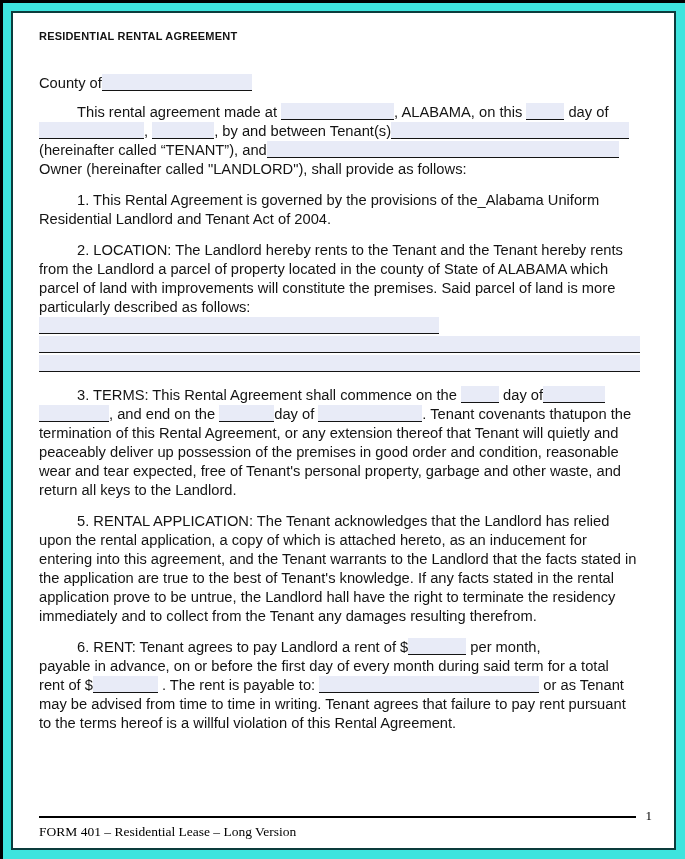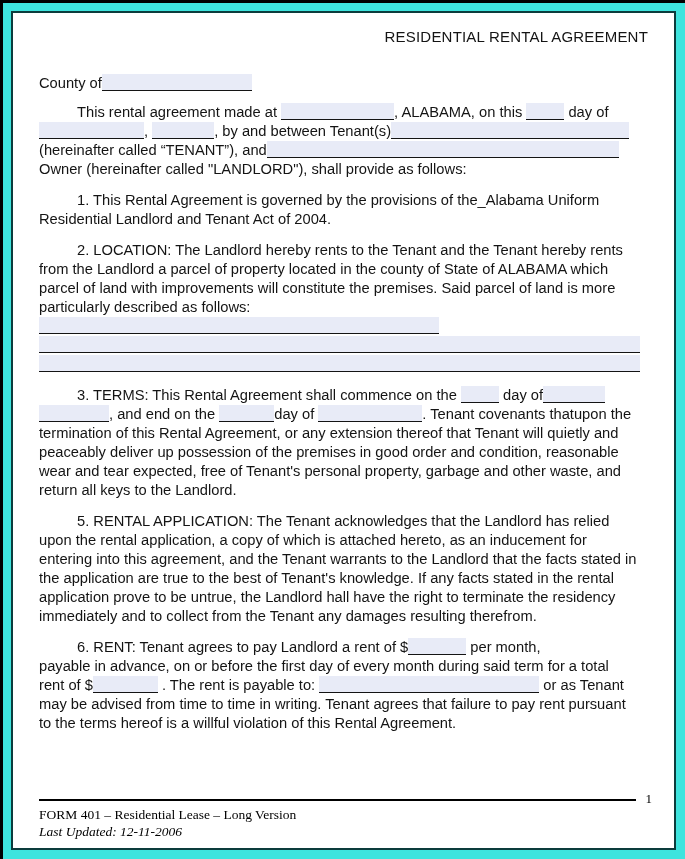--- a/index.html
+++ b/index.html
@@ -9,22 +9,22 @@
     background:#3ee4de;padding:8px 9px 9px 8px;
   }
   .page{
     position:relative;box-sizing:border-box;height:100%;
     background:#fff;border:2px solid #0c3c3c;
     padding:14px 26px 60px 26px;
     font-family:"Liberation Sans",sans-serif;
     font-size:14.7px;line-height:19px;color:#141414;
   }
   .title{
-    margin:0 0 28px 0;text-align:right;
-    font-size:15px;font-weight:normal;letter-spacing:.2px;line-height:19px;
+    margin:0 0 28px 0;text-align:left;
+    font-size:11px;font-weight:bold;letter-spacing:.2px;line-height:19px;
   }
   .hdr p{margin:0;}
   .hdr{margin:0 0 10px 0;}
   p.para{margin:0 8px 12px 0;}
   .indent{text-indent:38px;}
   .bl{
     display:inline-block;background:#e8ebf7;
     border-bottom:1px solid #141414;height:16px;vertical-align:-3px;
   }
   .footer{
@@ -60,17 +60,16 @@
     <p class="para indent"><span>5. RENTAL APPLICATION: The Tenant acknowledges that the Landlord has relied upon the rental application, a copy of which is attached hereto, as an inducement for entering into this agreement, and the Tenant warrants to the Landlord that the facts stated in the application are true to the best of Tenant's knowledge. If any facts stated in the rental application prove to be untrue, the Landlord hall have the right to terminate the residency immediately and to collect from the Tenant any damages resulting therefrom.</span></p>
 
     <p class="para indent"><span>6. RENT: Tenant agrees to pay Landlord a rent of $</span><span class="bl" style="width: 58px;"></span><span> per month,</span><br><span>payable in advance, on or before the first day of every month during said term for a total</span><br><span>rent of $</span><span class="bl" style="width: 65px;"></span><span> . The rent is payable to: </span><span class="bl" style="width: 220px;"></span><span> or as Tenant</span><br><span>may be advised from time to time in writing. Tenant agrees that failure to pay rent pursuant to the terms hereof is a willful violation of this Rental Agreement.</span></p>
 
     <div class="footer">
       <div class="rulerow">
         <div class="rule"></div>
         <span class="pageno">1</span>
       </div>
       <div>FORM 401 – Residential Lease – Long Version</div>
-      <div class="it">Last Updated: 12-11-2006</div>
     </div>
 
   </div>
 </div>
 
 </body></html>

